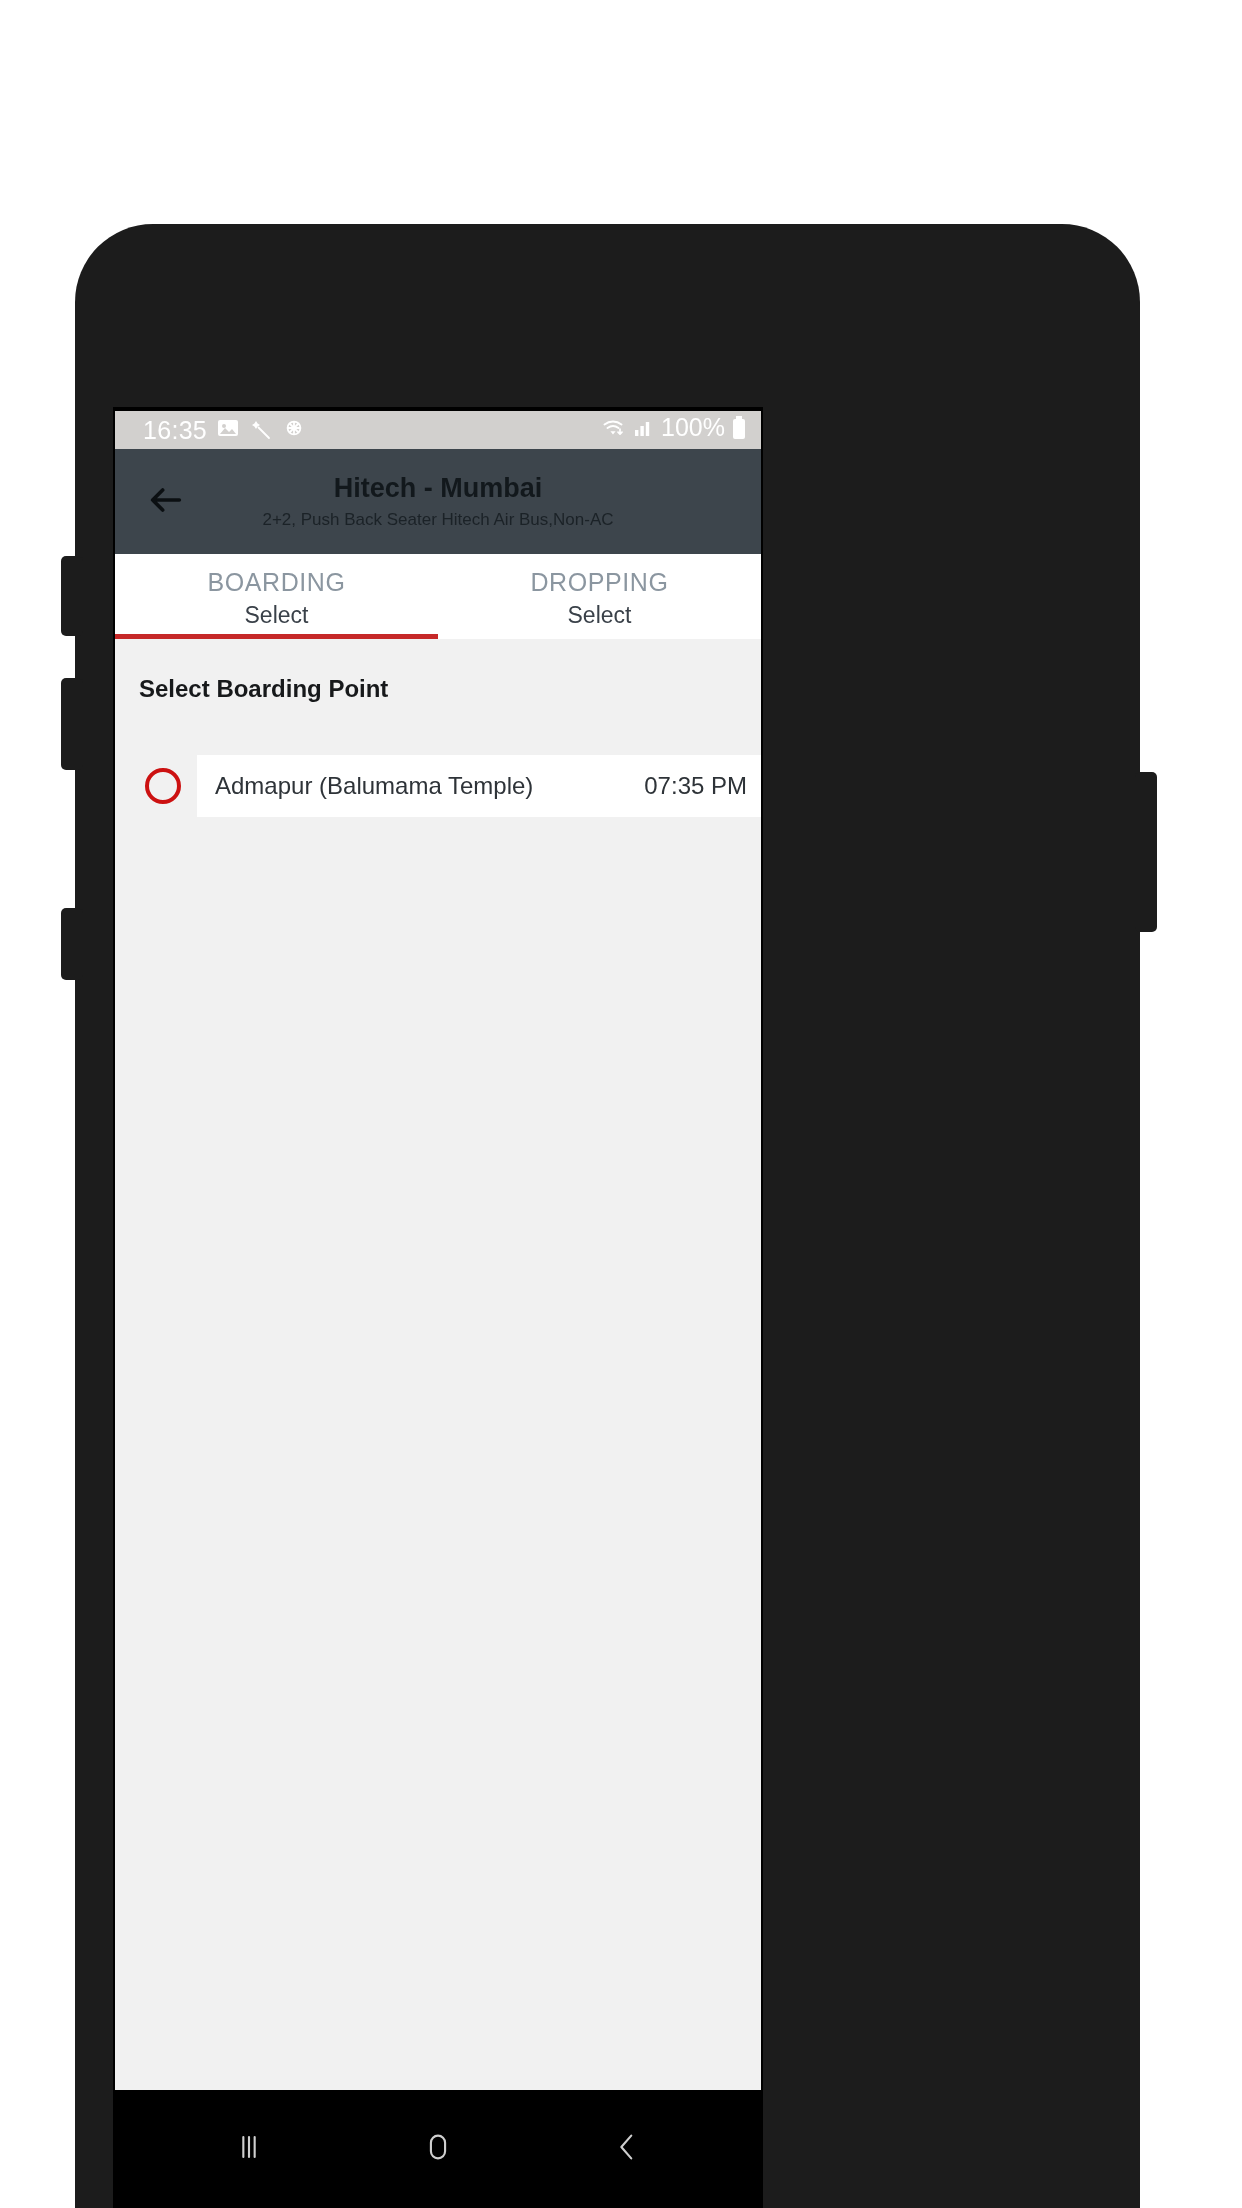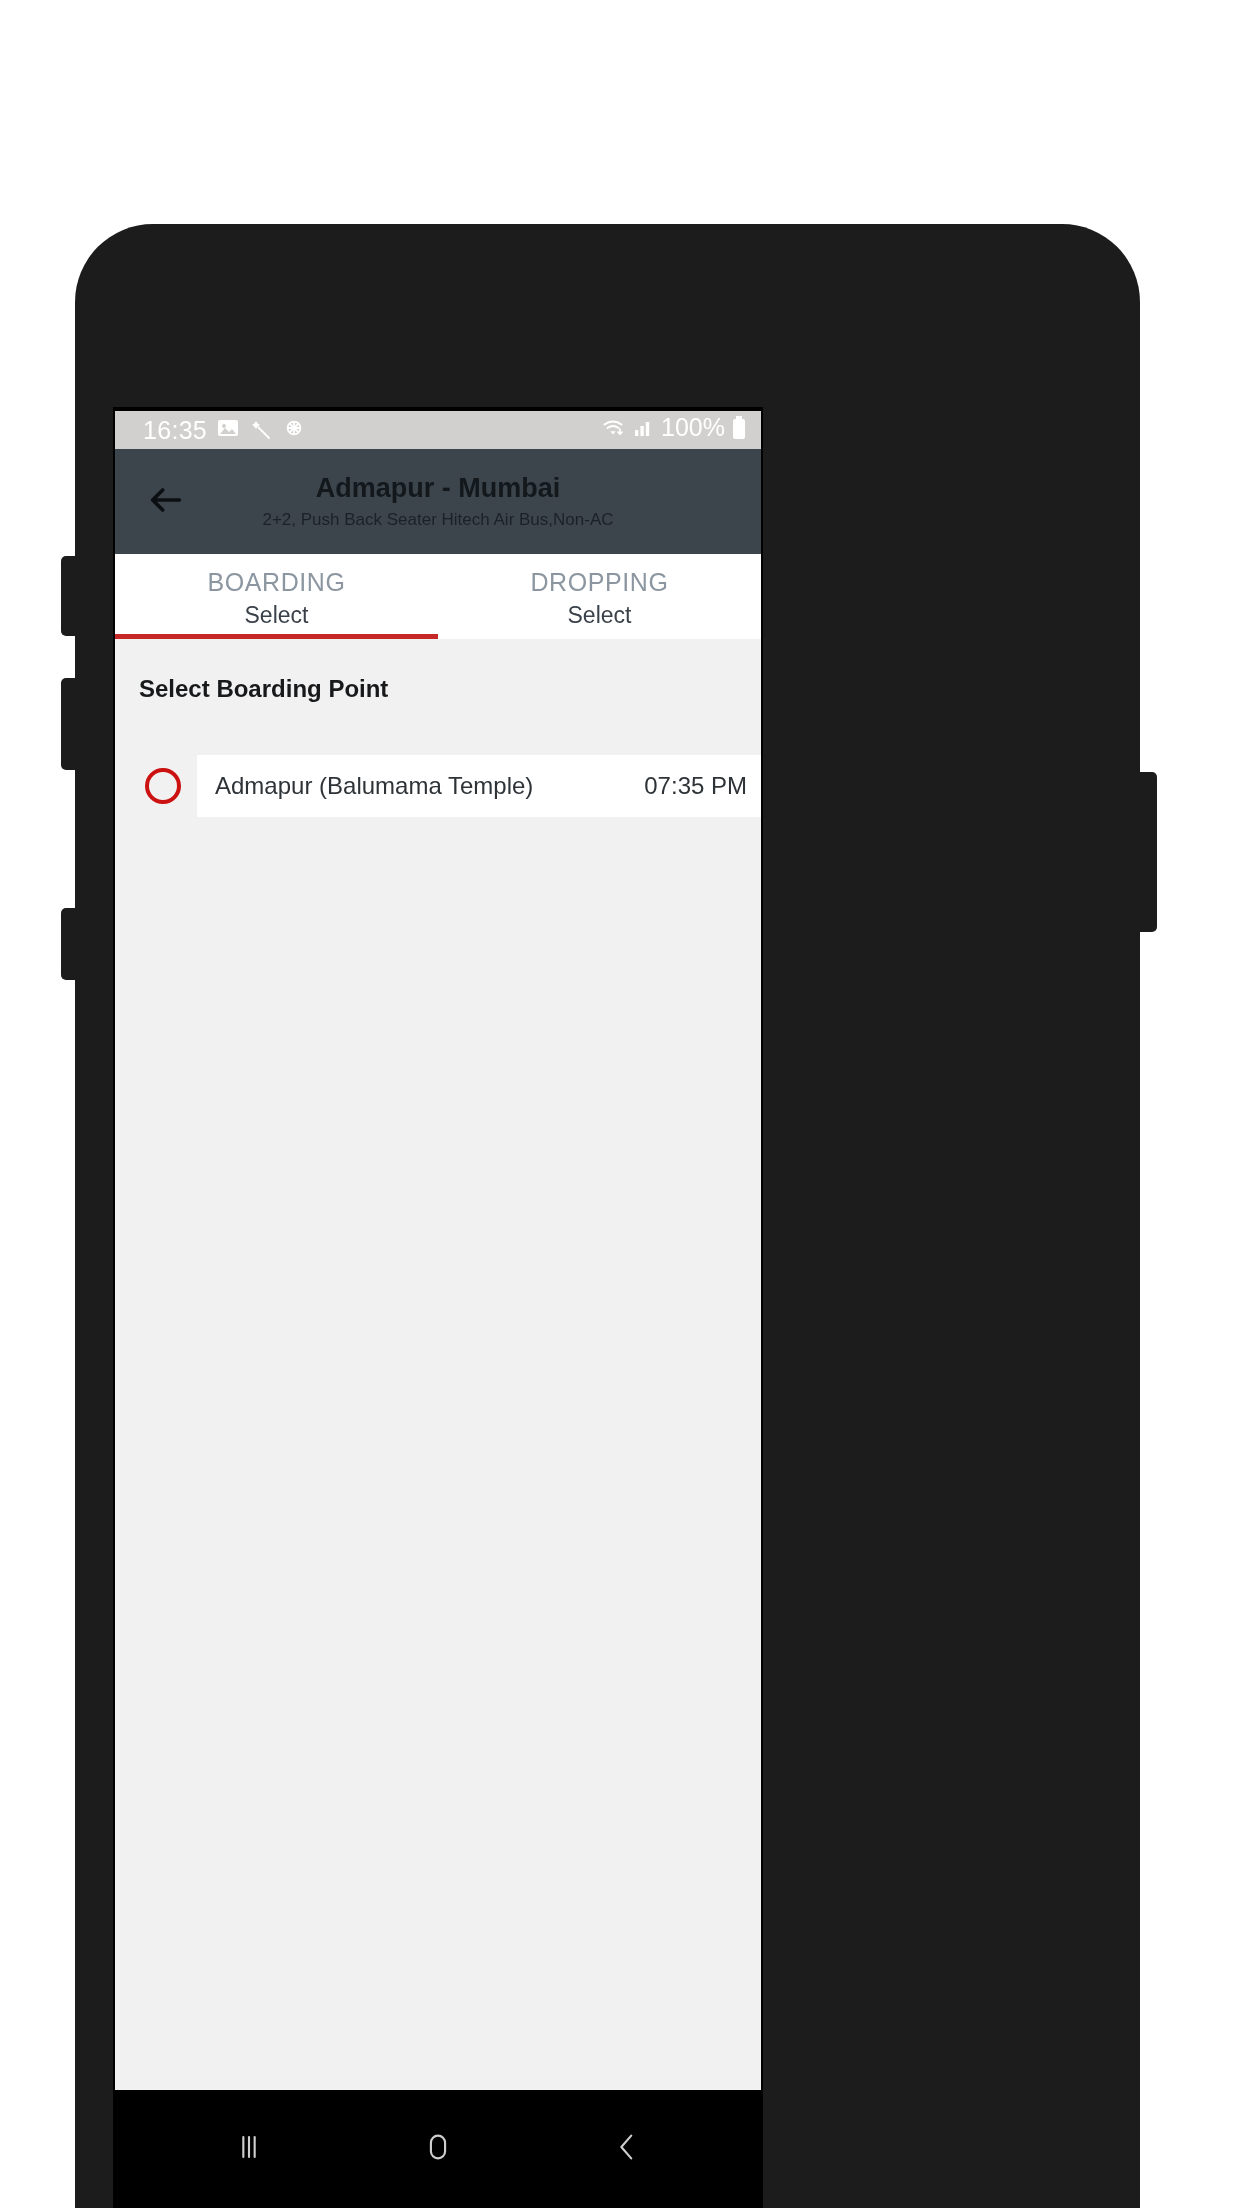--- a/index.html
+++ b/index.html
@@ -307,21 +307,21 @@
 
       <div class="app-bar">
         <div class="back-btn">
           <span>
             <svg width="40" height="40" viewBox="0 0 24 24">
               <path d="M20 12H4M10 6l-6 6 6 6" fill="none" stroke="#0b0f12" stroke-width="2.2" stroke-linecap="round" stroke-linejoin="round"></path>
             </svg>
           </span>
         </div>
         <div class="app-bar-titles">
-          <div class="app-title">Admapur - Mumbai</div>
+          <div class="app-title">Hitech - Mumbai</div>
           <div class="app-subtitle">2+2, Push Back Seater Hitech Air Bus,Non-AC</div>
         </div>
       </div>
 
       <div class="tab-bar">
         <div class="tab active">
           <span class="tab-title">BOARDING</span>
           <span class="tab-value">Select</span>
           <span class="tab-underline"></span>
         </div>

